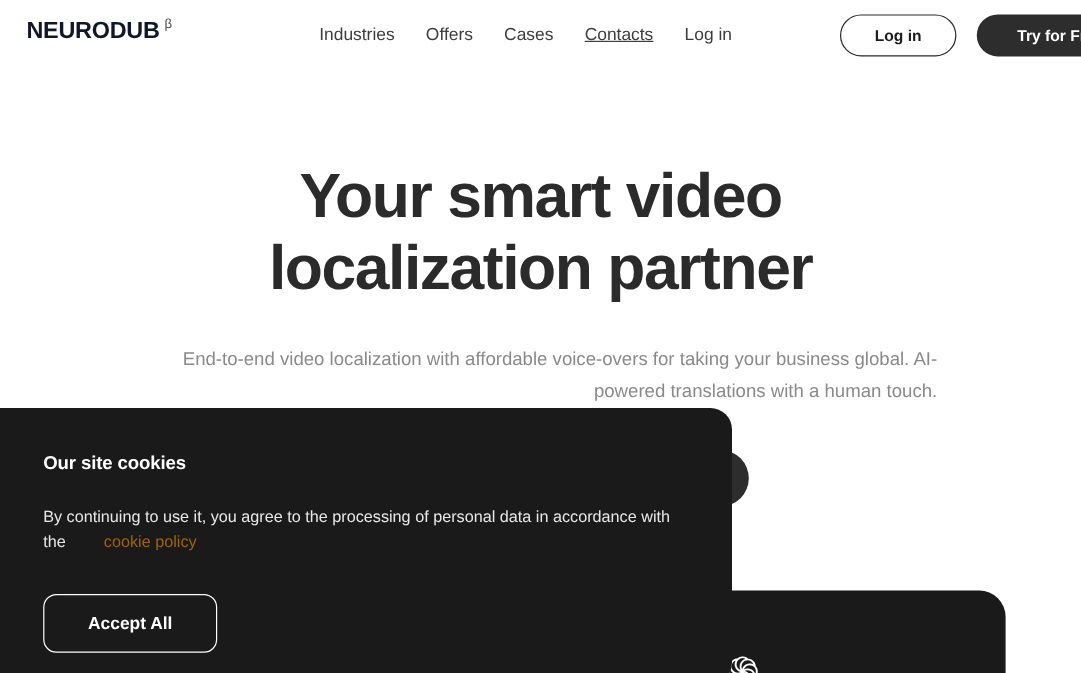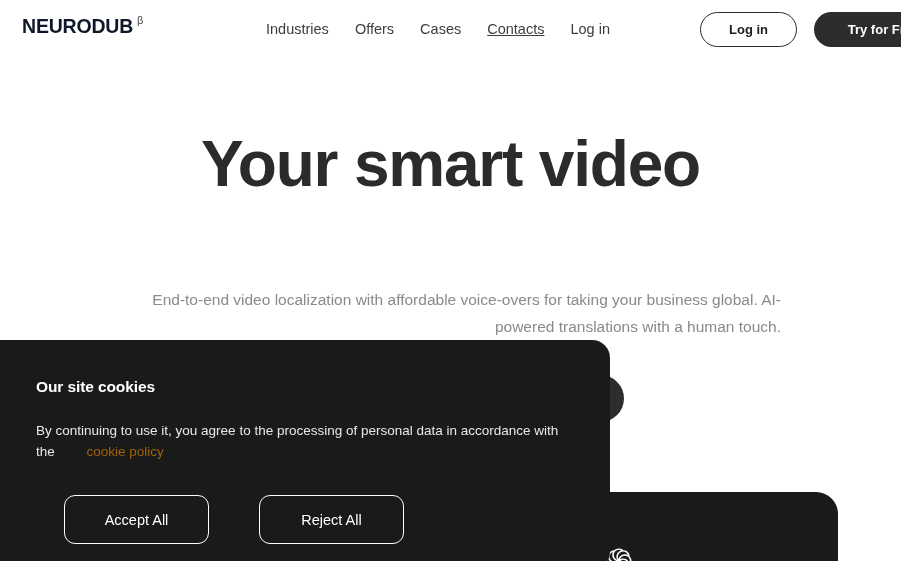--- a/index.html
+++ b/index.html
@@ -119,21 +119,21 @@
     width: 901px;
     height: 561px;
   }
 
   .hero-title {
     position: absolute;
     top: 134px;
     left: 0;
     width: 901px;
     text-align: center;
-    font-size: 64px;
+    font-size: 52px;
     line-height: 60px;
     font-weight: bold;
     letter-spacing: -1.2px;
     color: #2b2b2b;
   }
 
   .hero-sub {
     position: absolute;
     top: 286px;
     left: 0;
@@ -231,36 +231,36 @@
   }
 
   .cookie-btn {
     width: 145px;
     height: 49px;
     border: 1.5px solid #ffffff;
     border-radius: 11px;
     background: transparent;
     color: #ffffff;
     font-size: 14.5px;
-    font-weight: normal;
+    font-weight: bold;
     font-family: "Liberation Sans", sans-serif;
     display: flex;
     align-items: center;
     justify-content: center;
     cursor: pointer;
-    margin-left: 28px;
   }
 </style>
 </head>
 <body>
 
 <div class="hero">
 
   <h1 class="hero-title">
     <span>Your smart video</span><br>
+    <span>localization partner</span>
   </h1>
 
   <p class="hero-sub">
     <span>End-to-end video localization with affordable voice-overs for taking your</span>
     <span>business global. AI-powered translations with a human touch.</span>
   </p>
 
   <button class="hero-cta"></button>
 
   <div class="demo-card">
@@ -292,16 +292,15 @@
 <div class="cookie-banner">
 
   <div class="cookie-title">Our site cookies</div>
 
   <div class="cookie-text">
     <span>By continuing to use it, you agree to the processing of personal data in accordance with the </span><a class="cookie-link">cookie policy</a>
   </div>
 
   <div class="cookie-actions">
     <button class="cookie-btn">Accept All</button>
-    <button class="cookie-btn">Reject All</button>
   </div>
 
 </div>
 
 </body></html>

